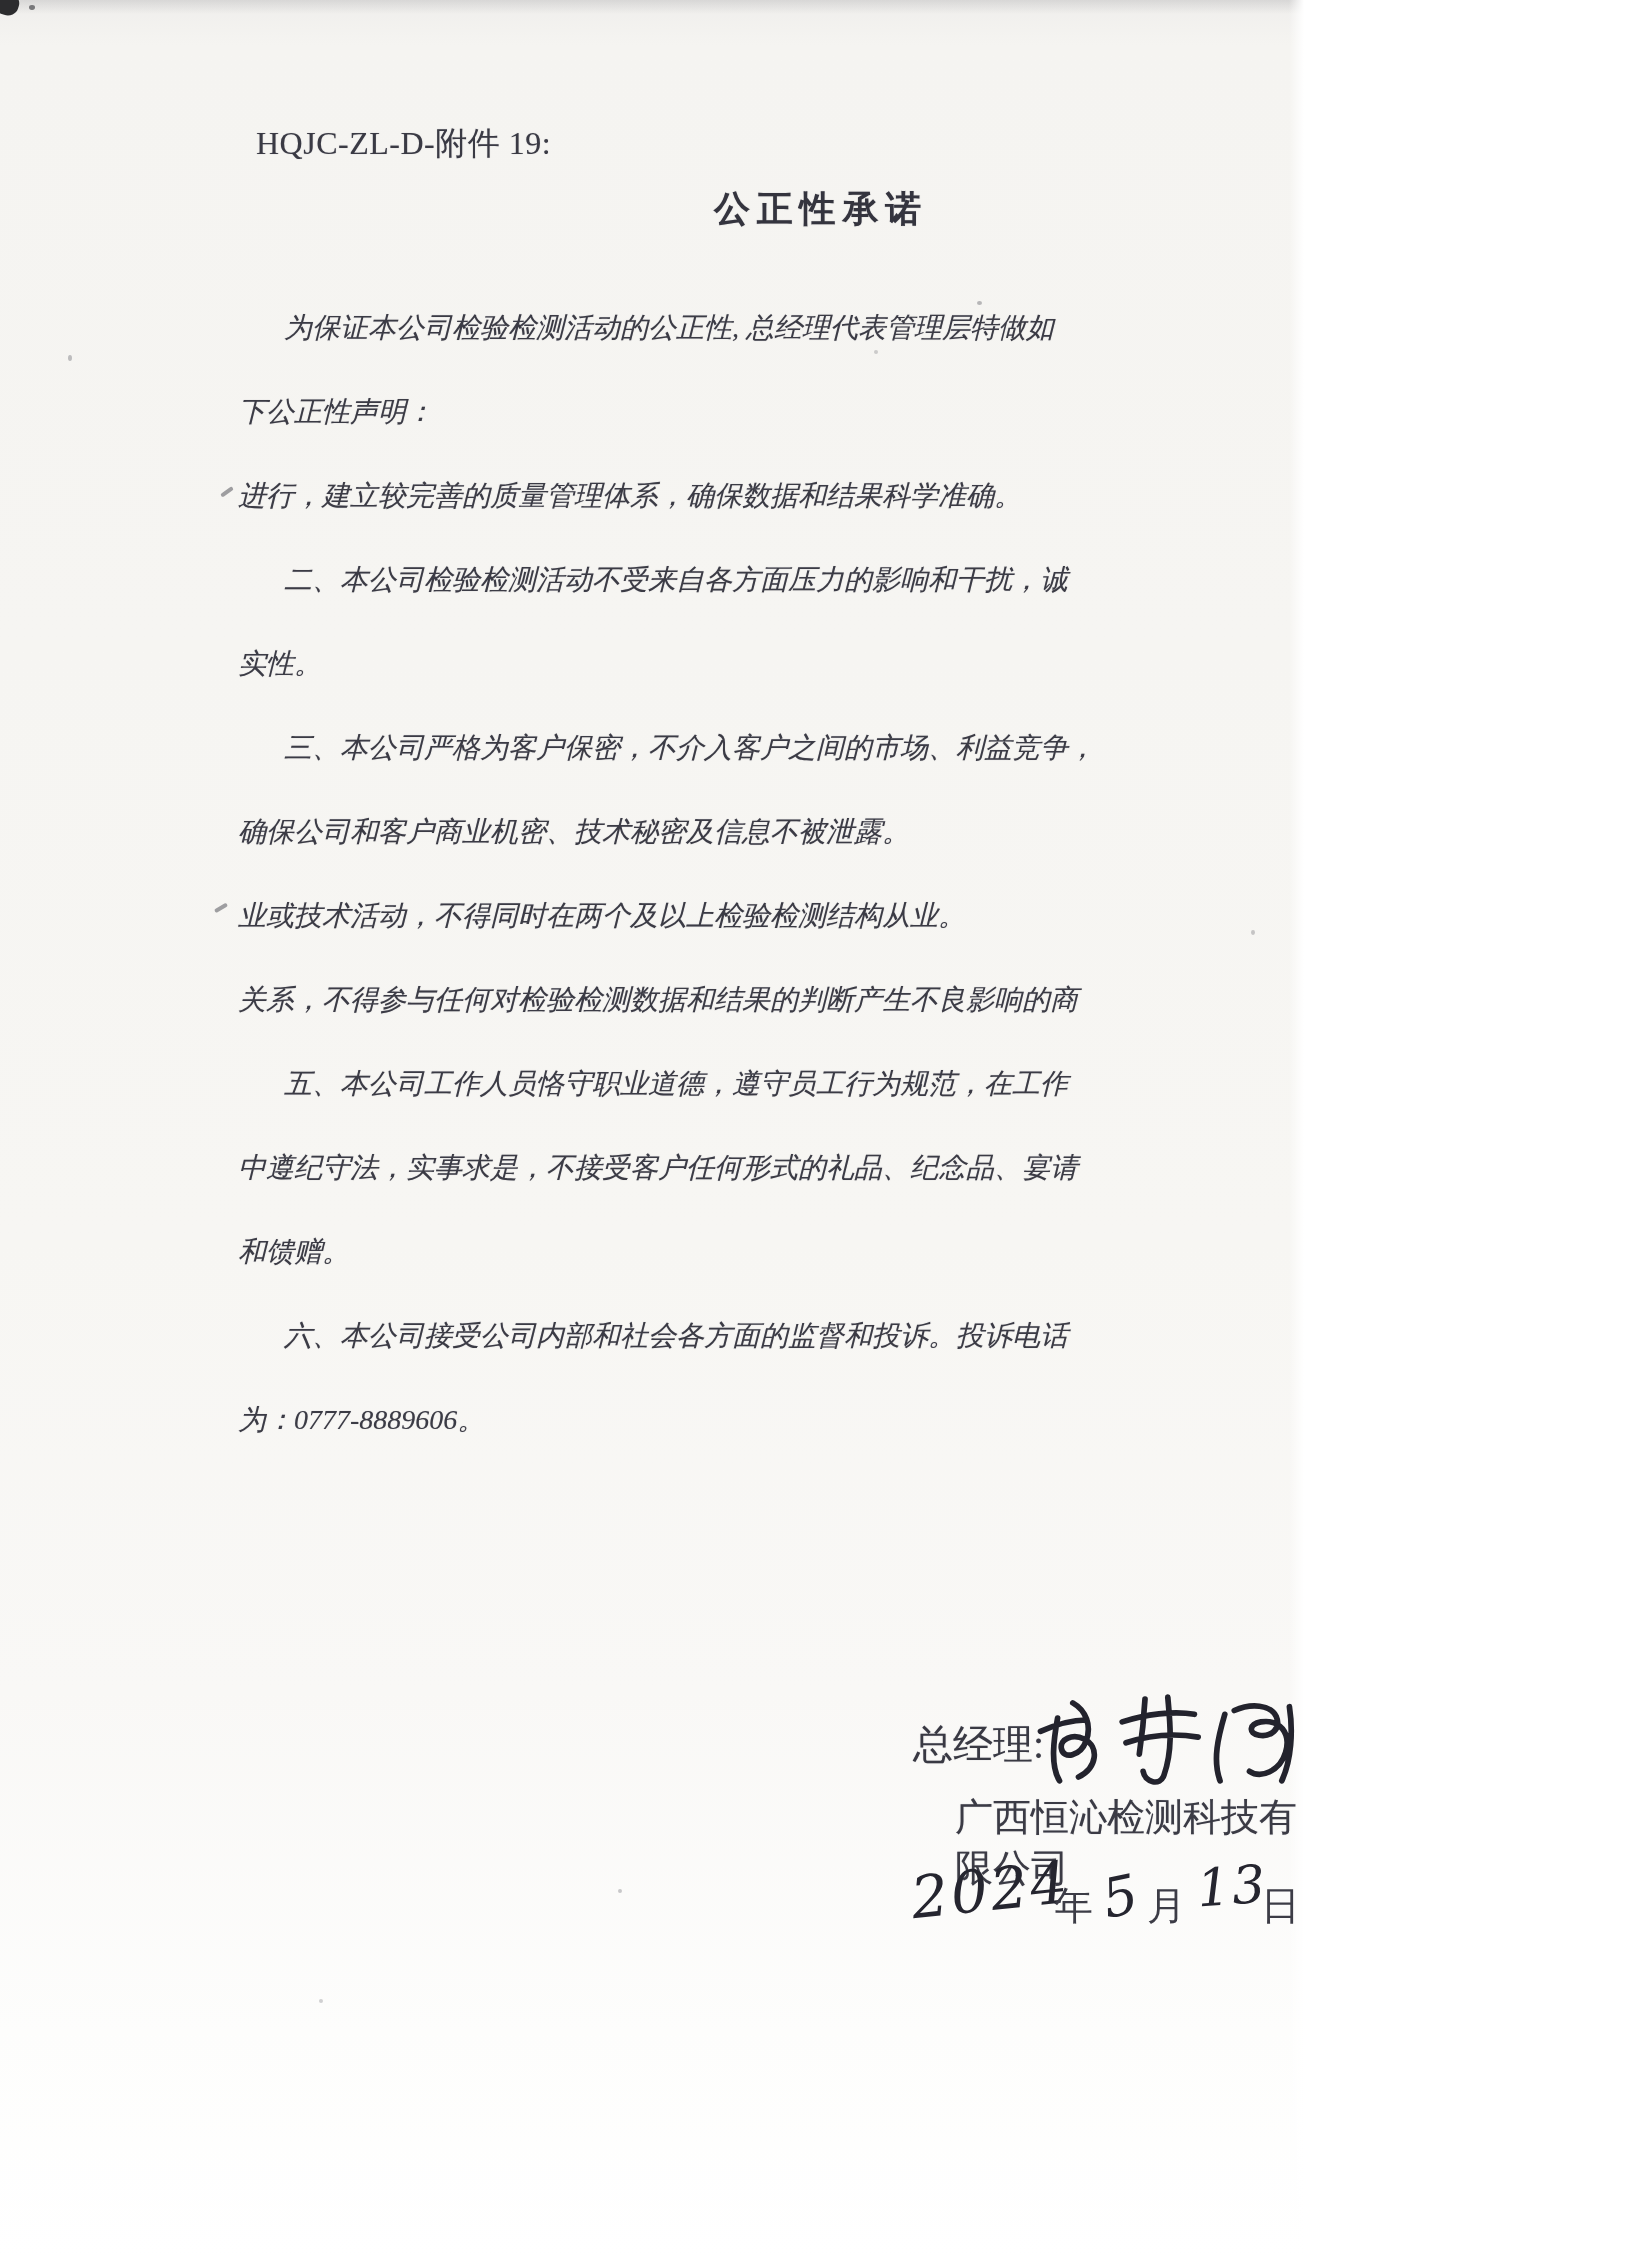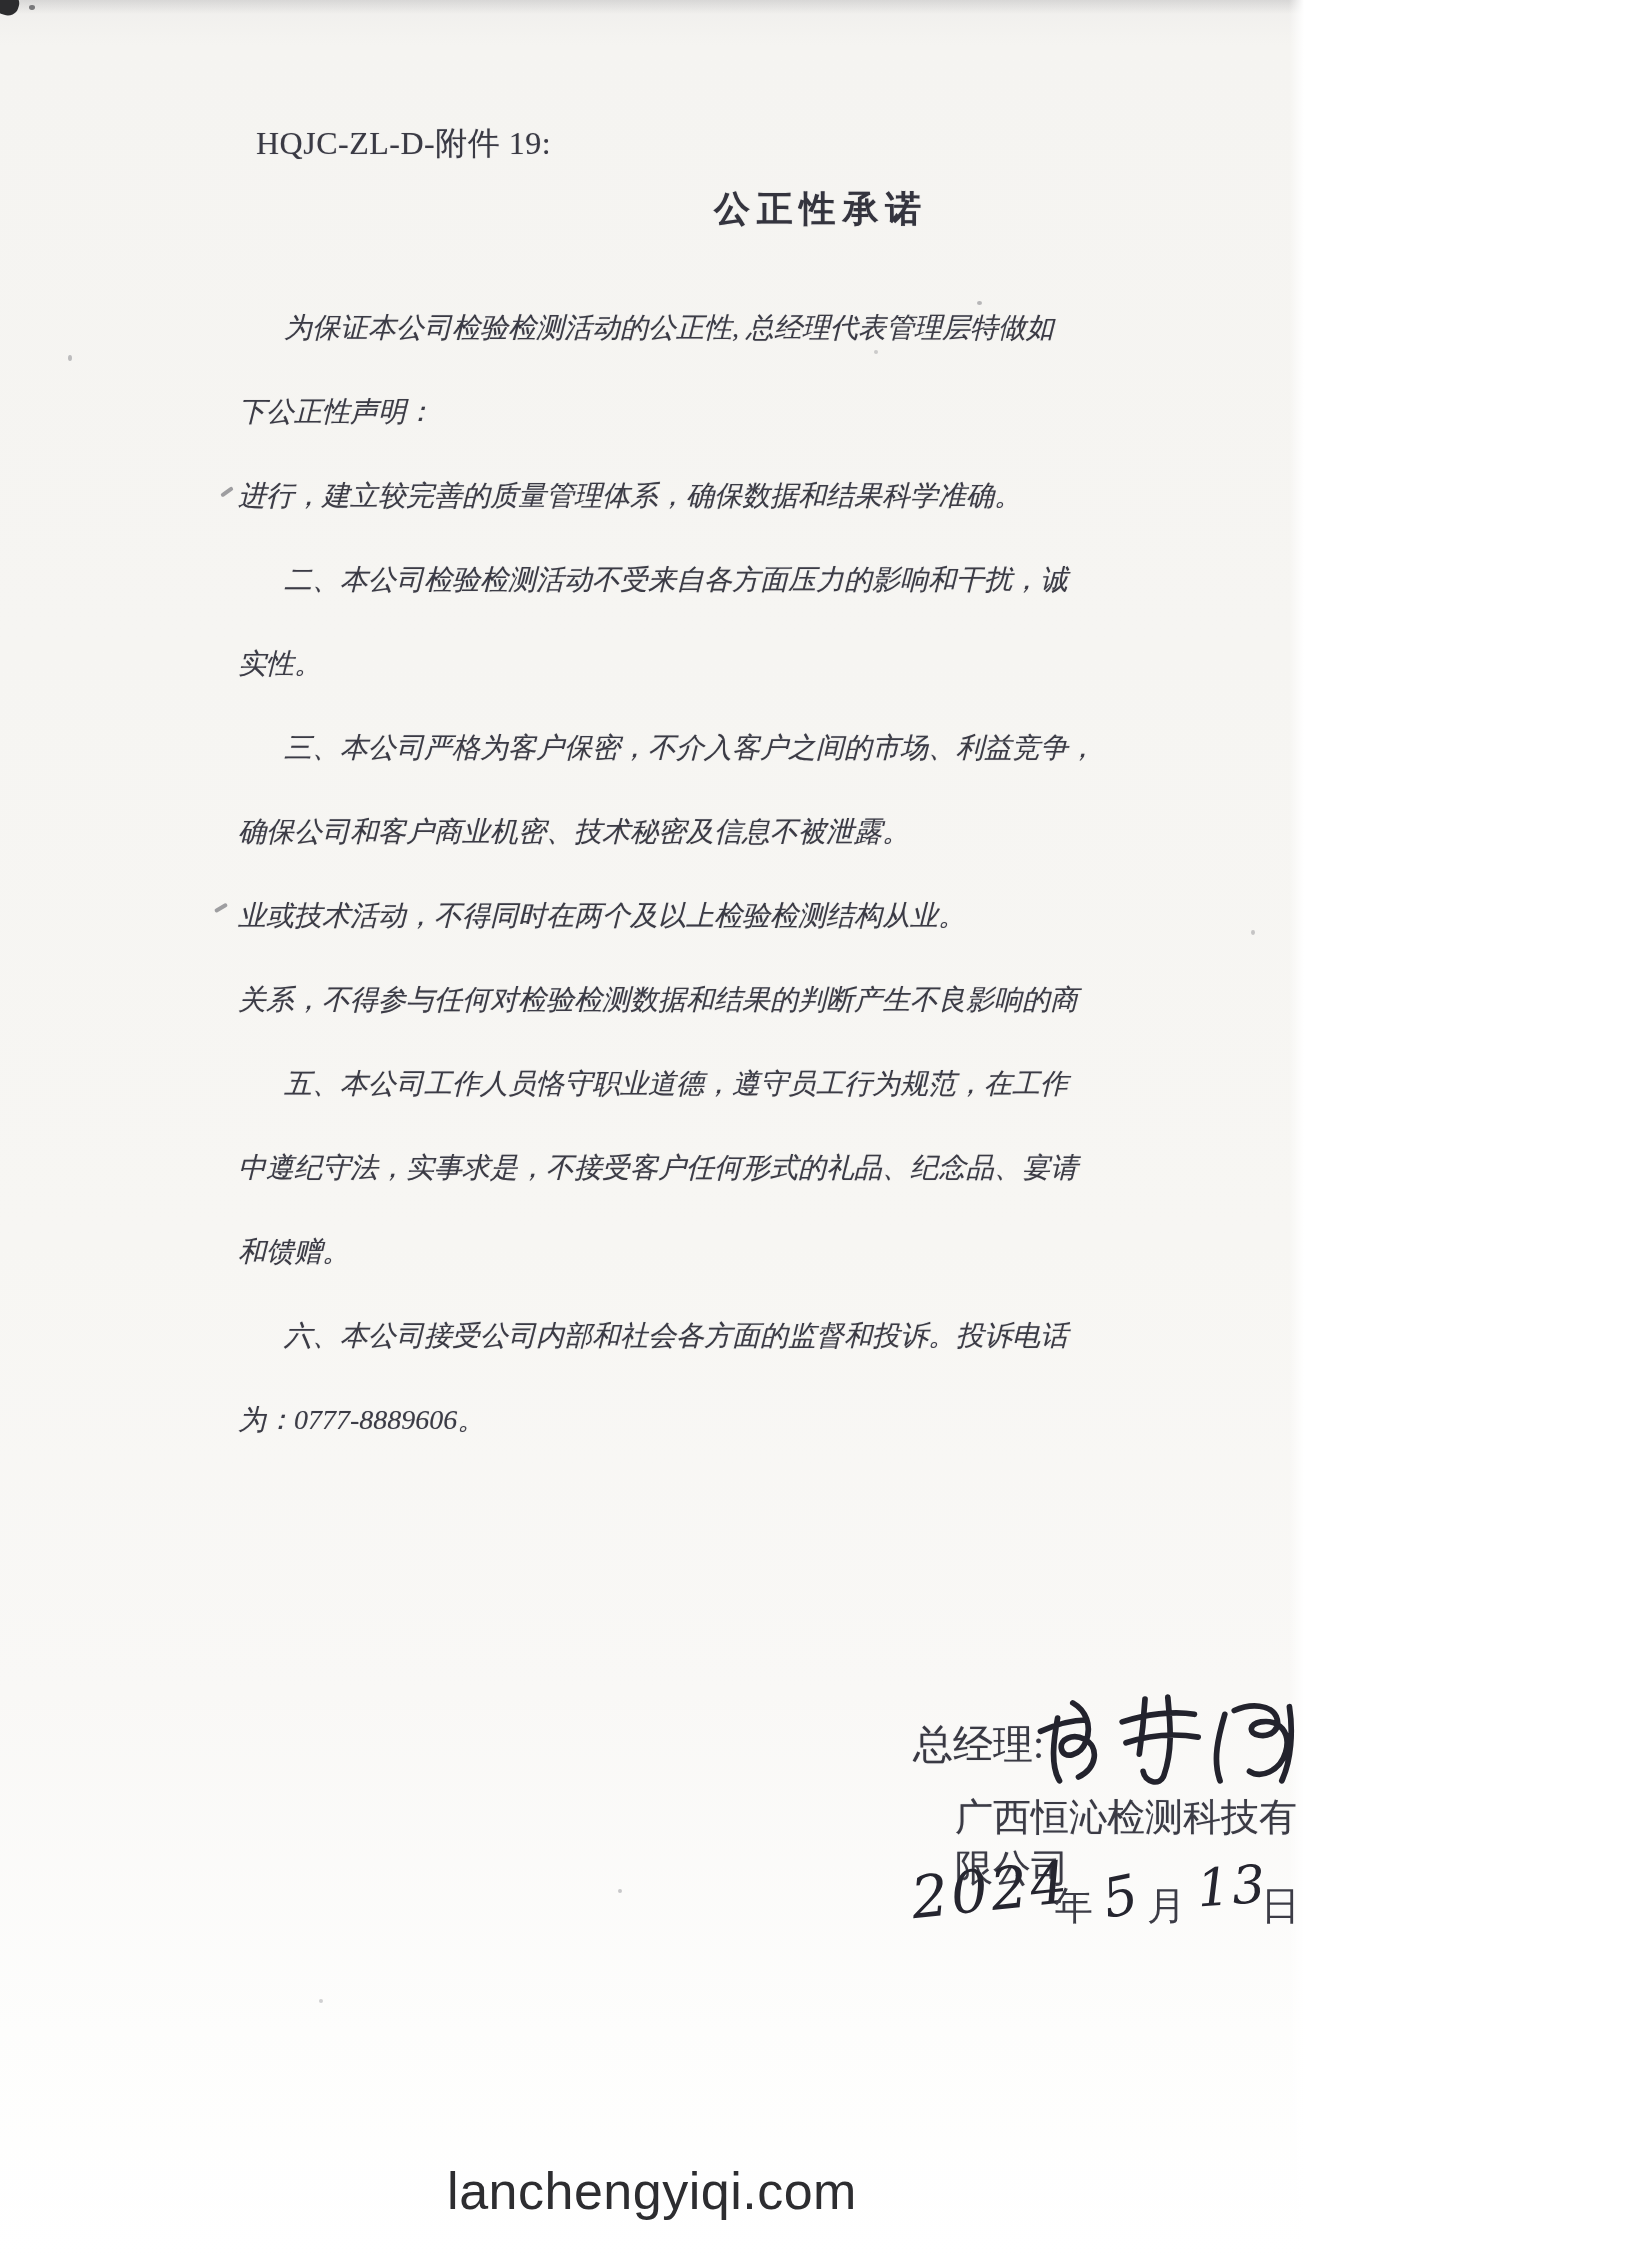--- a/index.html
+++ b/index.html
@@ -115,16 +115,15 @@
 
   <div class="sig-company">广西恒沁检测科技有限公司</div>
 
   <div class="hand d-year">2024</div>
   <div class="d-year-suffix">年</div>
   <div class="hand d-month">5</div>
   <div class="d-month-suffix">月</div>
   <div class="hand d-day">13</div>
   <div class="d-day-suffix">日</div>
 
-  <div class="watermark">lanchengyiqi.com</div>
 
 </div>
 
 
 </body></html>

